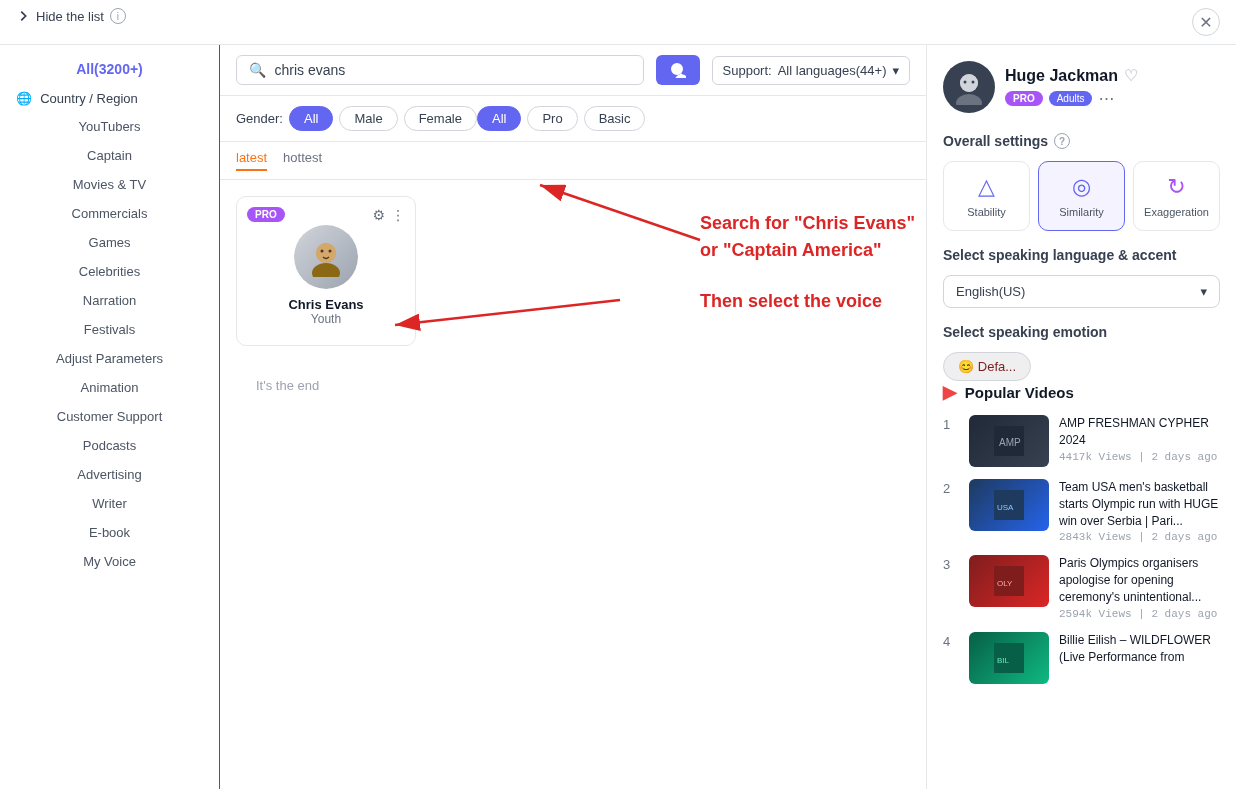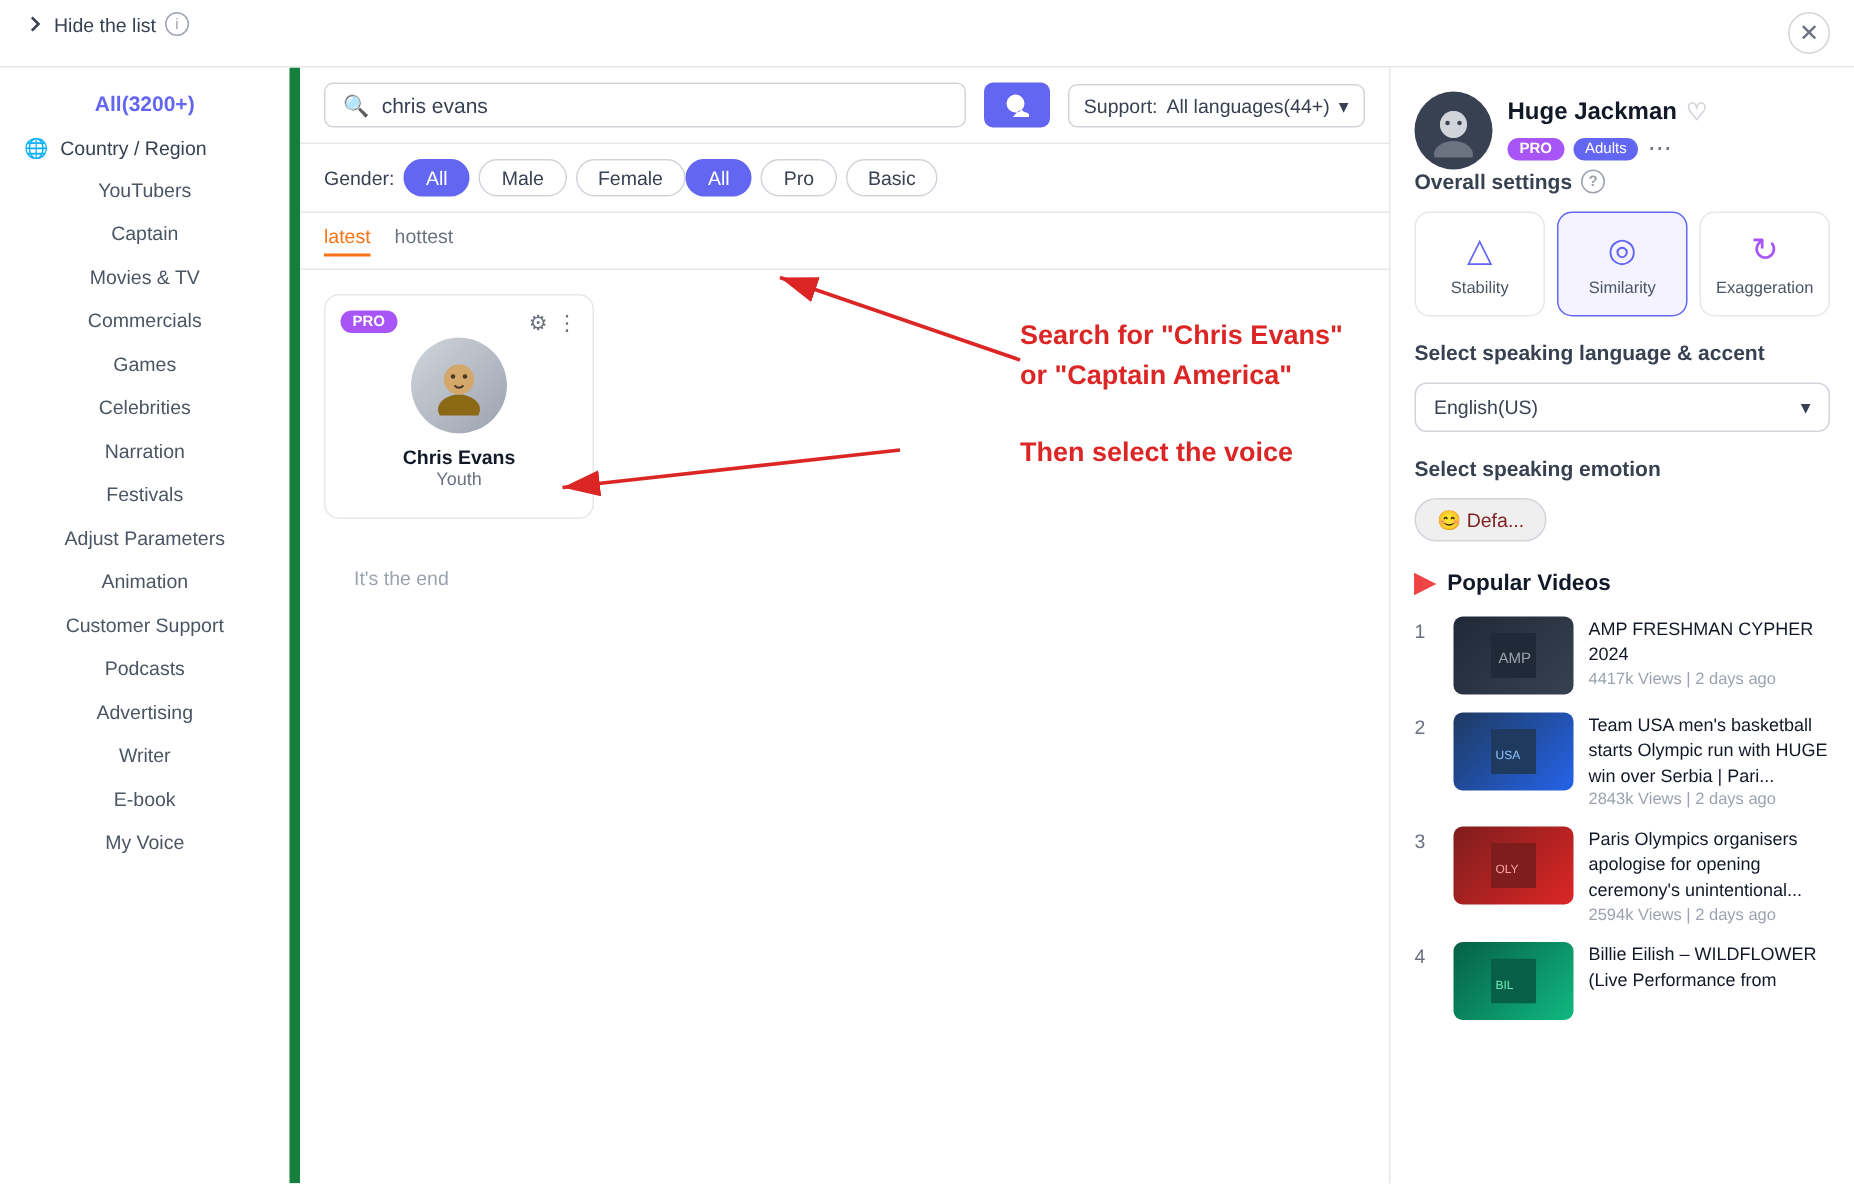--- a/index.html
+++ b/index.html
@@ -11,21 +11,21 @@
       min-height: 40px;
     }
     .hide-list-btn { display: flex; align-items: center; gap: 6px; color: #374151; font-size: 13px; cursor: pointer; }
     .hide-list-btn svg { width: 14px; height: 14px; }
     .info-icon { display: inline-flex; align-items: center; justify-content: center; width: 16px; height: 16px; border-radius: 50%; border: 1px solid #9ca3af; color: #9ca3af; font-size: 10px; cursor: pointer; }
     .close-top { width: 28px; height: 28px; border-radius: 50%; border: 1px solid #d1d5db; display: flex; align-items: center; justify-content: center; cursor: pointer; color: #6b7280; font-size: 16px; }
 
     .main-layout { display: flex; flex: 1; overflow: hidden; }
 
     
-    .sidebar { width: 200px; border-right: 7px solid #15803d; overflow-y: auto; padding: 8px 0; flex-shrink: 0; }
+    .sidebar { width: 220px; border-right: 1px solid #15803d; overflow-y: auto; padding: 8px 0; flex-shrink: 0; }
     .sidebar-all { color: #6366f1; font-size: 14px; font-weight: 600; text-align: center; padding: 8px 16px; cursor: pointer; }
     .sidebar-section-title { display: flex; align-items: center; gap: 8px; padding: 6px 16px; font-size: 13px; color: #374151; font-weight: 500; cursor: pointer; }
     .sidebar-item { padding: 7px 16px; font-size: 13px; color: #4b5563; text-align: center; cursor: pointer; }
 
     
     .content-area { flex: 1; display: flex; flex-direction: column; overflow: hidden; }
 
     
     .search-bar { padding: 10px 16px; border-bottom: 1px solid #e5e7eb; display: flex; align-items: center; gap: 12px; }
     .search-input-wrap { flex: 1; display: flex; align-items: center; border: 1px solid #d1d5db; border-radius: 6px; padding: 6px 12px; gap: 8px; }
@@ -58,53 +58,53 @@
     .voice-avatar-inner { width: 64px; height: 64px; border-radius: 50%; background: linear-gradient(135deg, #d1d5db, #9ca3af); display: flex; align-items: center; justify-content: center; font-size: 28px; }
     .voice-name { font-size: 13px; font-weight: 600; color: #111827; margin-top: 8px; }
     .voice-type { font-size: 12px; color: #6b7280; }
 
     .end-text { text-align: left; color: #9ca3af; font-size: 13px; padding: 20px; width: 100%; }
     .voice-results-wrap { flex: 1; overflow: hidden; display: flex; flex-direction: column; position: relative; }
 
     
     .right-panel { width: 310px; border-left: 1px solid #e5e7eb; overflow-y: auto; padding: 16px; flex-shrink: 0; background: #fff; }
 
-    .profile-row { display: flex; align-items: center; gap: 10px; margin-bottom: 0; }
+    .profile-row { display: flex; align-items: center; gap: 10px; margin-bottom: 20px; }
     .profile-avatar { width: 52px; height: 52px; border-radius: 50%; background: #374151; display: flex; align-items: center; justify-content: center; color: #fff; font-size: 20px; overflow: hidden; }
     .profile-name { font-size: 16px; font-weight: 600; color: #111827; display: flex; align-items: center; gap: 6px; }
     .heart-icon { color: #d1d5db; font-size: 16px; cursor: pointer; }
     .profile-badges { display: flex; gap: 6px; margin-top: 4px; align-items: center; }
     .badge-pro { background: #a855f7; color: #fff; font-size: 10px; font-weight: 700; padding: 2px 8px; border-radius: 12px; }
     .badge-adults { background: #6366f1; color: #fff; font-size: 10px; font-weight: 400; padding: 2px 8px; border-radius: 12px; }
     .badge-more { color: #6b7280; font-size: 16px; cursor: pointer; }
 
     .section-title { font-size: 14px; font-weight: 600; color: #374151; margin-bottom: 12px; display: flex; align-items: center; gap: 6px; }
     .setting-icons { display: flex; gap: 8px; margin-bottom: 16px; }
     .setting-icon-card { flex: 1; border: 1px solid #e5e7eb; border-radius: 10px; padding: 12px 8px; display: flex; flex-direction: column; align-items: center; gap: 6px; cursor: pointer; }
     .setting-icon-card.active { border-color: #6366f1; background: #f5f3ff; }
     .setting-icon-symbol { font-size: 22px; }
     .setting-icon-label { font-size: 11px; color: #4b5563; }
 
     .lang-section { margin-bottom: 16px; }
     .lang-dropdown { border: 1px solid #d1d5db; border-radius: 8px; padding: 8px 12px; display: flex; justify-content: space-between; align-items: center; cursor: pointer; font-size: 13px; color: #374151; }
 
-    .emotion-section { margin-bottom: 16px; }
+    .emotion-section { }
     .emotion-btn { display: inline-flex; align-items: center; gap: 6px; border: 1px solid #d1d5db; border-radius: 20px; padding: 6px 14px; font-size: 13px; cursor: pointer; color: #7f1d1d; }
 
     .popular-section .popular-header { display: flex; align-items: center; gap: 8px; font-size: 15px; font-weight: 600; color: #111827; margin-bottom: 12px; }
     .yt-icon { color: #ef4444; font-size: 18px; }
     .video-item { display: flex; align-items: flex-start; gap: 10px; margin-bottom: 12px; }
     .video-num { font-size: 13px; color: #6b7280; min-width: 16px; padding-top: 2px; }
     .video-thumb { width: 80px; height: 52px; border-radius: 6px; background: #374151; flex-shrink: 0; overflow: hidden; display: flex; align-items: center; justify-content: center; }
     .video-thumb-color-1 { background: linear-gradient(135deg, #1f2937, #374151); }
     .video-thumb-color-2 { background: linear-gradient(135deg, #1e3a5f, #2563eb); }
     .video-thumb-color-3 { background: linear-gradient(135deg, #7f1d1d, #dc2626); }
     .video-thumb-color-4 { background: linear-gradient(135deg, #065f46, #10b981); }
     .video-info .video-title { font-size: 12px; font-weight: 500; color: #111827; line-height: 1.4; }
-    .video-info .video-meta { font-size: 11px; color: #9ca3af; margin-top: 2px; }
+    .video-info .video-meta { font-size: 11px; color: #9ca3af; margin-top: 2px; font-family: Liberation Mono, monospace; }
 
     
     .annotation-container { position: absolute; top: 0; left: 0; right: 0; bottom: 0; pointer-events: none; overflow: hidden; }
   </style>
 </head>
 <body>
 
 <div class="top-bar">
   <div class="hide-list-btn">
     <svg viewBox="0 0 16 16" fill="none" stroke="currentColor" stroke-width="2">

